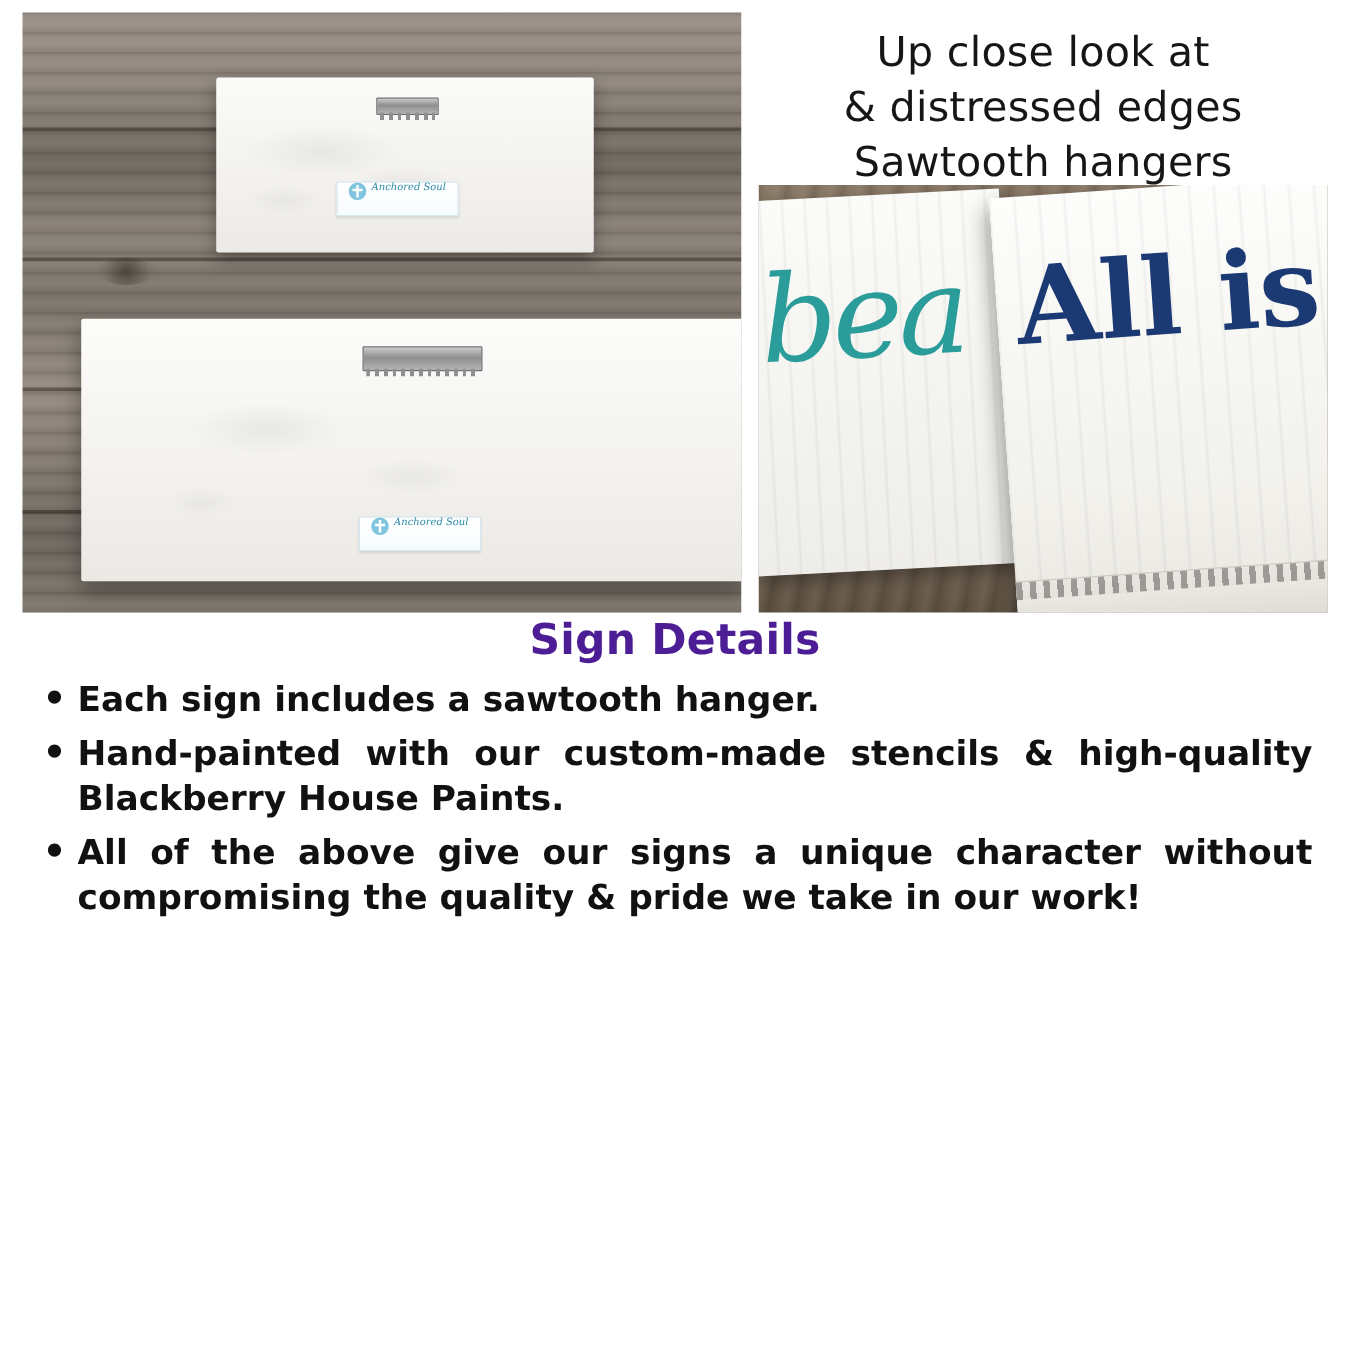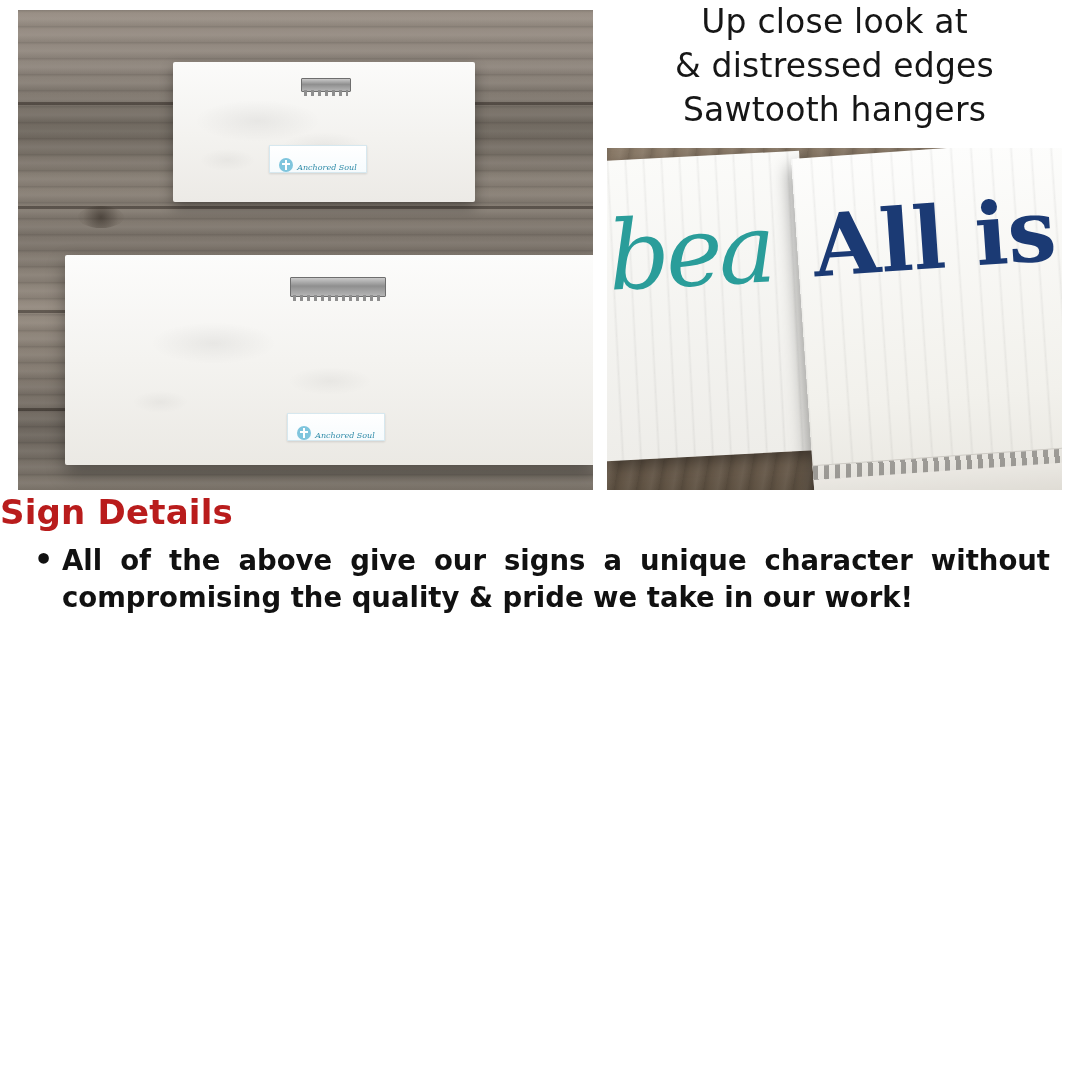--- a/index.html
+++ b/index.html
@@ -126,21 +126,21 @@
       repeating-linear-gradient(90deg,
         #8f8f8f 0px, #8f8f8f 3px,
         rgba(0,0,0,0) 3px, rgba(0,0,0,0) 7px);
   }
 
   .label-sticker {
     position: absolute;
     background: linear-gradient(to bottom, #ffffff, #f6fbfd);
     border: 1px solid #d7e8ef;
     display: flex;
-    align-items: flex-end;
+    align-items: flex-start;
     justify-content: center;
     gap: 4px;
     box-shadow: 0 1px 2px rgba(0,0,0,0.12);
   }
   .label-sticker .mark {
     width: 14px;
     height: 14px;
     border-radius: 50%;
     background: #7fc5dd;
     position: relative;
@@ -274,41 +274,42 @@
     background: repeating-linear-gradient(90deg,
       rgba(90,88,84,0.65) 0px, rgba(90,88,84,0.65) 5px,
       rgba(200,197,190,0.2) 5px, rgba(200,197,190,0.2) 11px);
     opacity: 0.85;
   }
 
   
   .headline {
     position: absolute;
     left: 607px;
-    top: 0;
+    top: 20px;
     width: 455px;
     text-align: center;
     font-family: "DejaVu Sans", sans-serif;
     font-size: 33px;
     line-height: 1.33;
     color: #161616;
     letter-spacing: 0.2px;
   }
 
   
   .details {
     position: absolute;
     left: 0;
     top: 492px;
     width: 1080px;
   }
   .details-title {
+    text-align: center;
     font-size: 34px;
     font-weight: bold;
-    color: #b91c1c;
+    color: #4c1d95;
     margin: 0 0 10px 0;
     letter-spacing: 0.2px;
   }
   ul.bullets {
     list-style: none;
     margin: 0;
     padding: 0 30px 0 22px;
   }
   ul.bullets li {
     position: relative;
@@ -390,17 +391,19 @@
         <div class="edge"></div>
         <div class="distress"></div>
       </div>
     </div>
 
   </div>
 
   <div class="details">
     <div class="details-title">Sign Details</div>
     <ul class="bullets">
+      <li>Each sign includes a sawtooth hanger.</li>
+      <li>Hand-painted with our custom-made stencils &amp; high-quality Blackberry House Paints.</li>
       <li>All of the above give our signs a unique character without compromising the quality &amp; pride we take in our work!</li>
     </ul>
   </div>
 
 </div>
 
 </body></html>

